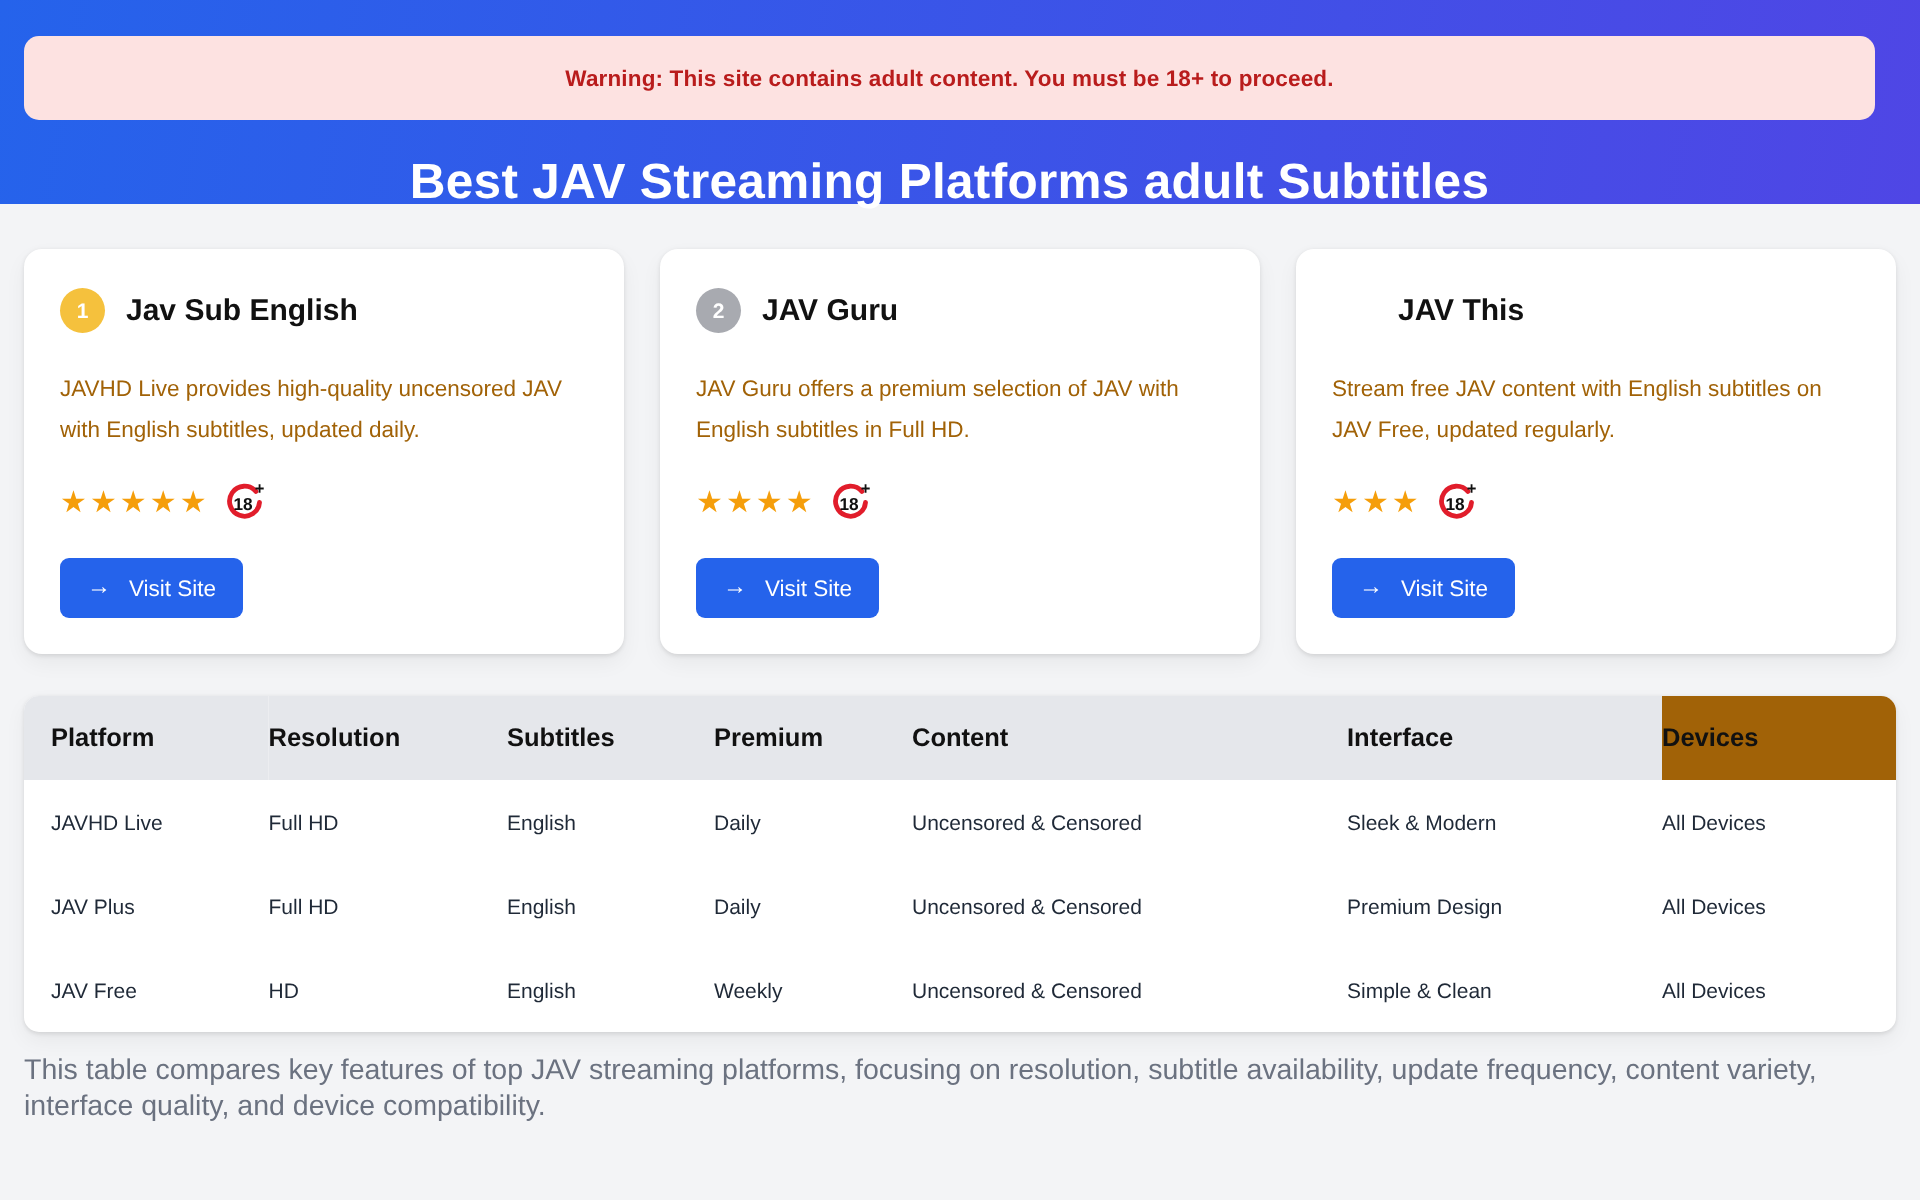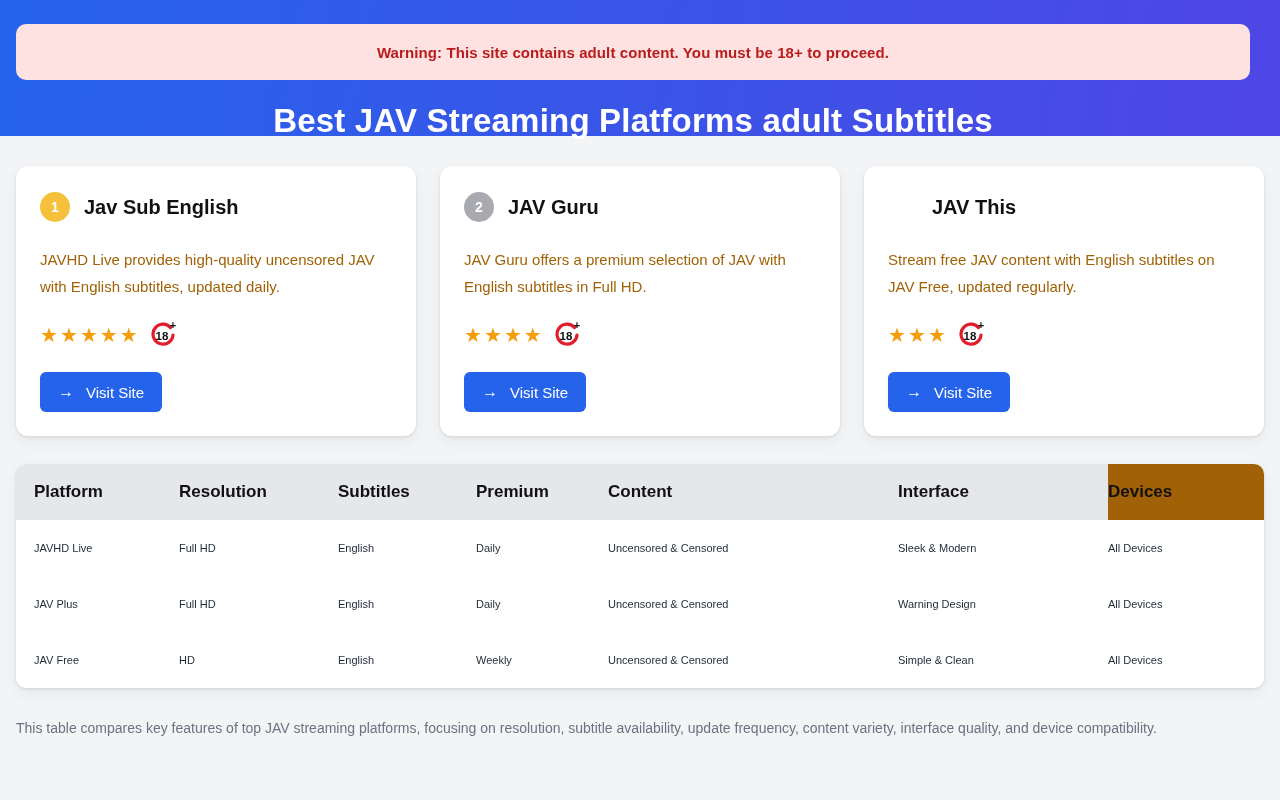--- a/index.html
+++ b/index.html
@@ -138,40 +138,40 @@
   table.compare thead th {
     background: #e5e7eb;
     text-align: left;
     font-size: 17px;
     font-weight: bold;
     color: #111111;
     padding: 18px 0 18px 0;
     height: 56px;
   }
   table.compare tbody td {
-    font-size: 11px;
+    font-size: 14px;
     color: #1f2937;
     padding: 18px 0;
     height: 56px;
     margin-top: 48px;
   }
   table.compare th:first-child,
   table.compare td:first-child { padding-left: 18px; }
   .col-platform { width: 163px; }
   .col-resolution { width: 159px; }
   .col-subtitles { width: 138px; }
   .col-updates { width: 132px; }
   .col-content { width: 290px; margin-left: 32px; }
   .col-interface { width: 210px; }
   .col-devices { width: 156px; }
 
   .table-caption {
-    margin: 28px 16px 0 16px;
+    margin: 14px 16px 0 16px;
     color: #6b7280;
-    font-size: 14px;
+    font-size: 19px;
     line-height: 24px;
   }
 </style>
 </head>
 <body style="background: rgb(243, 244, 246);">
 
 <div class="site-header" style="background: linear-gradient(100deg, rgb(37, 99, 235) 0%, rgb(79, 70, 229) 100%);">
   <div class="warning-banner" style="background: rgb(253, 226, 225);">
     <span class="warning-text" style="color: rgb(185, 28, 28);">Warning: This site contains adult content. You must be 18+ to proceed.</span>
   </div>
@@ -279,21 +279,21 @@
         <td>Uncensored &amp; Censored</td>
         <td>Sleek &amp; Modern</td>
         <td>All Devices</td>
       </tr>
       <tr>
         <td>JAV Plus</td>
         <td>Full HD</td>
         <td>English</td>
         <td>Daily</td>
         <td>Uncensored &amp; Censored</td>
-        <td>Warning Design</td>
+        <td>Premium Design</td>
         <td>All Devices</td>
       </tr>
       <tr>
         <td>JAV Free</td>
         <td>HD</td>
         <td>English</td>
         <td>Weekly</td>
         <td>Uncensored &amp; Censored</td>
         <td>Simple &amp; Clean</td>
         <td>All Devices</td>

